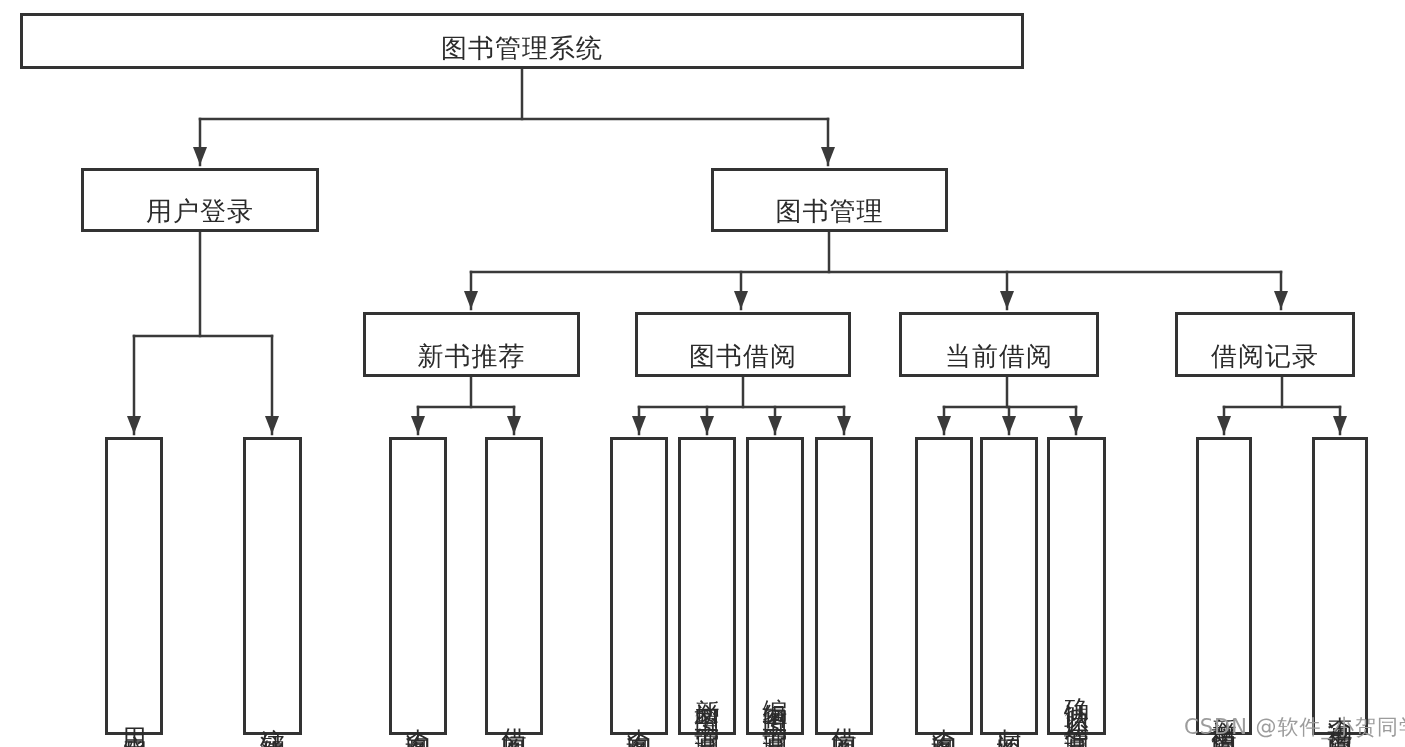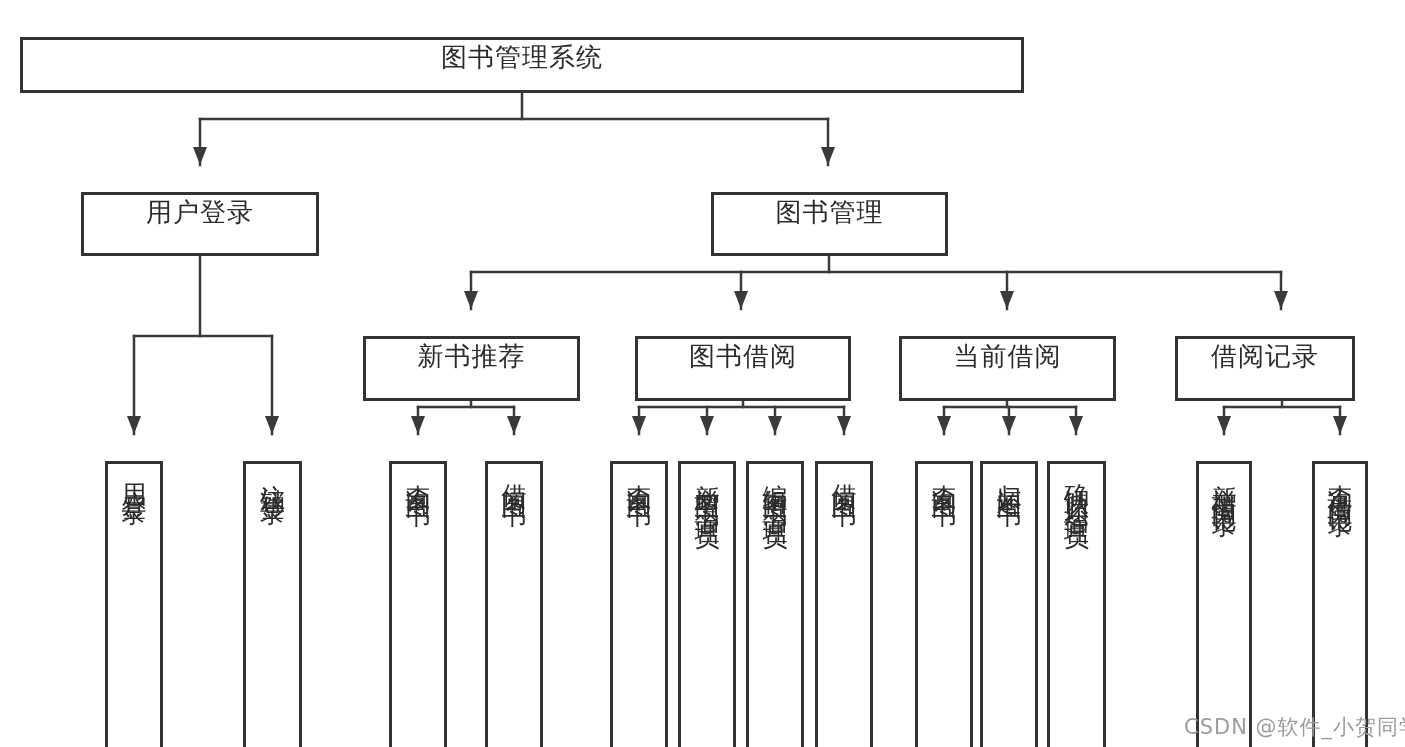--- a/index.html
+++ b/index.html
@@ -8,23 +8,22 @@
     background:var(--background,#ffffff);
     font-family:"DejaVu Sans","Liberation Sans",sans-serif;
     overflow:hidden;
   }
   #connectors{position:absolute;left:0;top:0;color:var(--line,#3a3a3a);}
   .conn{stroke:currentColor;stroke-width:2.5;stroke-linecap:square;fill:none;}
   #arrowhead path{fill:var(--line,#3a3a3a);}
   .node{
     position:absolute;box-sizing:border-box;background:#ffffff;
     border:3px solid var(--border,#333333);
-    display:flex;align-items:flex-start;justify-content:center;
+    display:flex;align-items:flex-end;justify-content:center;
     color:var(--text,#2b2b2b);
-    margin-top:24px;
   }
   .h-label{font-size:26px;letter-spacing:1px;white-space:nowrap;}
   .v-label{
     writing-mode:vertical-rl;text-orientation:mixed;
     font-size:25px;line-height:1;letter-spacing:6px;white-space:nowrap;
   }
   .watermark{
     position:absolute;left:1184px;top:713px;
     font-size:21px;letter-spacing:1px;white-space:nowrap;
     color:var(--watermark,#9c9c9c);
@@ -107,21 +106,21 @@
   <div class="node" style="left:711px;top:168px;width:237px;height:64px">
     <span class="h-label">图书管理</span>
   </div>
 
   <div class="node" style="left:635px;top:312px;width:216px;height:65px">
     <span class="h-label">图书借阅</span>
   </div>
   <div class="node" style="left:363px;top:312px;width:217px;height:65px">
     <span class="h-label">新书推荐</span>
   </div>
-  <div class="node" style="left:899px;top:312px;width:217px;height:65px">
+  <div class="node" style="left:899px;top:312px;width:200px;height:65px">
     <span class="h-label">当前借阅</span>
   </div>
   <div class="node" style="left:1175px;top:312px;width:180px;height:65px">
     <span class="h-label">借阅记录</span>
   </div>
 
   <div class="node" style="left:105px;top:437px;width:58px;height:298px">
     <span class="v-label">用户登录</span>
   </div>
   <div class="node" style="left:243px;top:437px;width:59px;height:298px">

